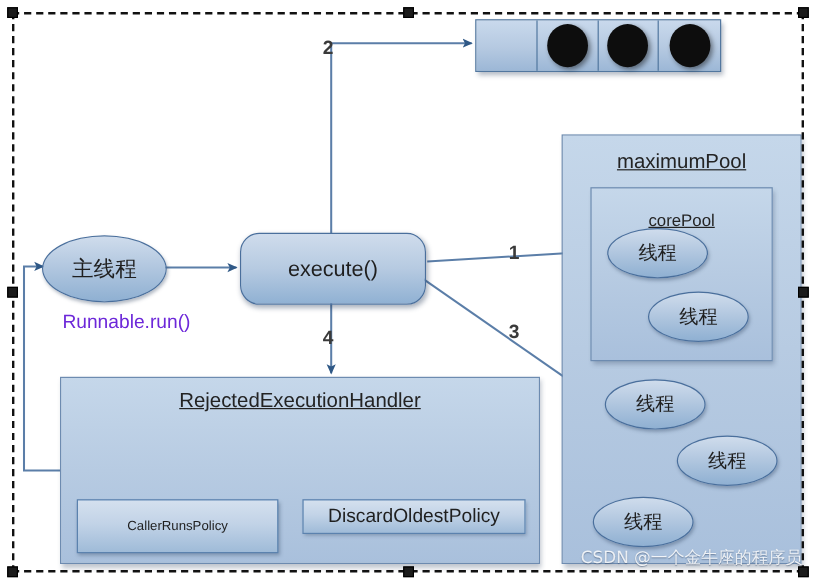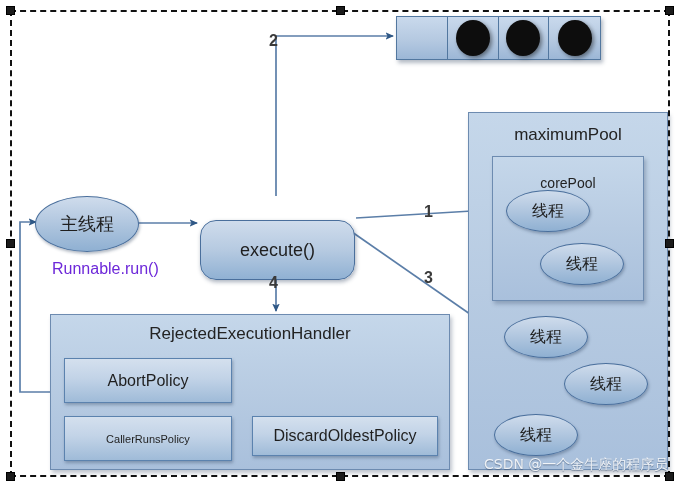--- a/index.html
+++ b/index.html
@@ -68,20 +68,21 @@
     border: 1px solid #6d8bb0;
     background: linear-gradient(180deg, #c5d7ea 0%, #b7cbe2 50%, #a9c0dc 100%);
     box-shadow: 2px 3px 4px rgba(40,60,90,0.3);
     box-sizing: border-box;
   }
   .panel-title {
     position: absolute;
     left: 0; right: 0;
     text-align: center;
     color: #232323;
+    text-decoration: underline;
   }
   .policy-box {
     position: absolute;
     border: 1px solid #5b82ae;
     background: linear-gradient(180deg, #d4e0ee 0%, #c2d3e7 45%, #9fbbd8 100%);
     box-shadow: 1px 2px 3px rgba(40,60,90,0.35);
     display: flex;
     align-items: center;
     justify-content: center;
     color: #1f1f1f;
@@ -170,21 +171,21 @@
       <span class="task-dot"></span>
     </div>
   </div>
 
   <div class="node-ellipse cn" style="left:35px; top:196px; width:104px; height:56px; font-size:18px;">
     <span>主线程</span>
   </div>
 
   <div class="lbl" style="left:52px; top:260px; font-size:16px;">Runnable.run()</div>
 
-  <div class="node-rr" style="left:200px; top:194px; width:155px; height:60px; font-size:18px;margin-top:26px;">
+  <div class="node-rr" style="left:200px; top:194px; width:155px; height:60px; font-size:18px;">
     <span>execute()</span>
   </div>
 
   <div class="step-num" style="left:269px; top:32px; font-size:16px;">2</div>
   <div class="step-num" style="left:424px; top:203px; font-size:16px;">1</div>
   <div class="step-num" style="left:424px; top:269px; font-size:16px;">3</div>
   <div class="step-num" style="left:269px; top:274px; font-size:16px;">4</div>
 
   <div class="panel" style="left:468px; top:112px; width:200px; height:358px;">
     <div class="panel-title" style="top:12px; font-size:17px;">maximumPool</div>
@@ -210,27 +211,24 @@
   <div class="node-ellipse cn" style="left:494px; top:414px; width:84px; height:42px; font-size:16px;">
     <span>线程</span>
   </div>
 
   <div class="watermark cn" style="left:484px; top:456px; font-size:14px;">CSDN @一个金牛座的程序员</div>
 
   <div class="panel" style="left:50px; top:314px; width:400px; height:156px;">
     <div class="panel-title" style="top:9px; font-size:17px;">RejectedExecutionHandler</div>
   </div>
 
-  <div class="policy-box" style="left:64px; top:358px; width:168px; height:45px; font-size:16px;">
-    <span>AbortPolicy</span>
-  </div>
   <div class="policy-box" style="left:64px; top:416px; width:168px; height:45px; font-size:11px;">
     <span>CallerRunsPolicy</span>
   </div>
-  <div class="policy-box" style="left:252px; top:416px; width:186px; height:40px; font-size:16px;">
+  <div class="policy-box" style="left:252px; top:416px; width:186px; height:29px; font-size:16px;">
     <span>DiscardOldestPolicy</span>
   </div>
 
   <div class="sel-border"></div>
   <div class="handle" style="left:6px;   top:6px;"></div>
   <div class="handle" style="left:336px; top:6px;"></div>
   <div class="handle" style="left:665px; top:6px;"></div>
   <div class="handle" style="left:6px;   top:239px;"></div>
   <div class="handle" style="left:665px; top:239px;"></div>
   <div class="handle" style="left:6px;   top:472px;"></div>

